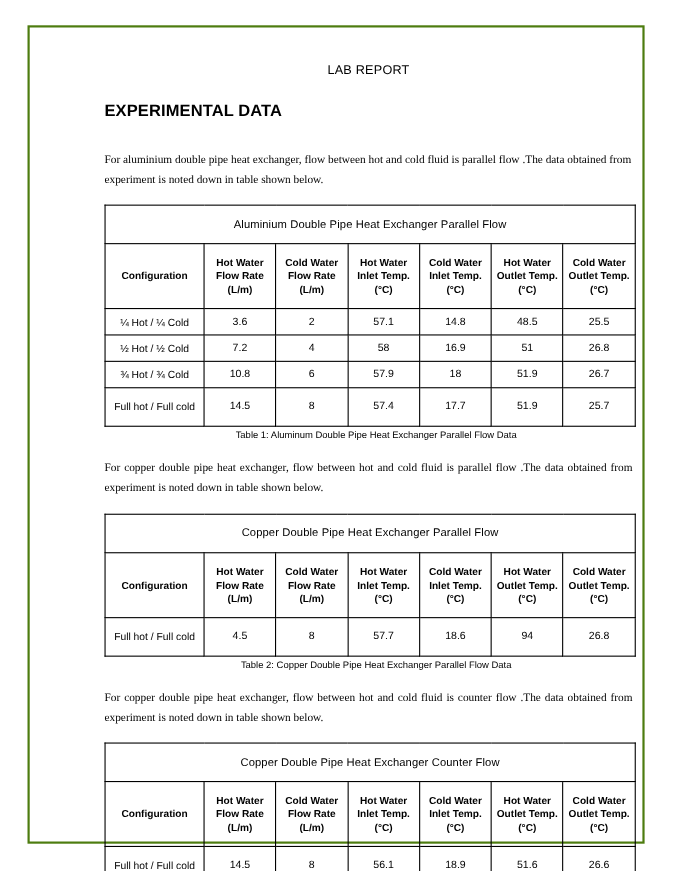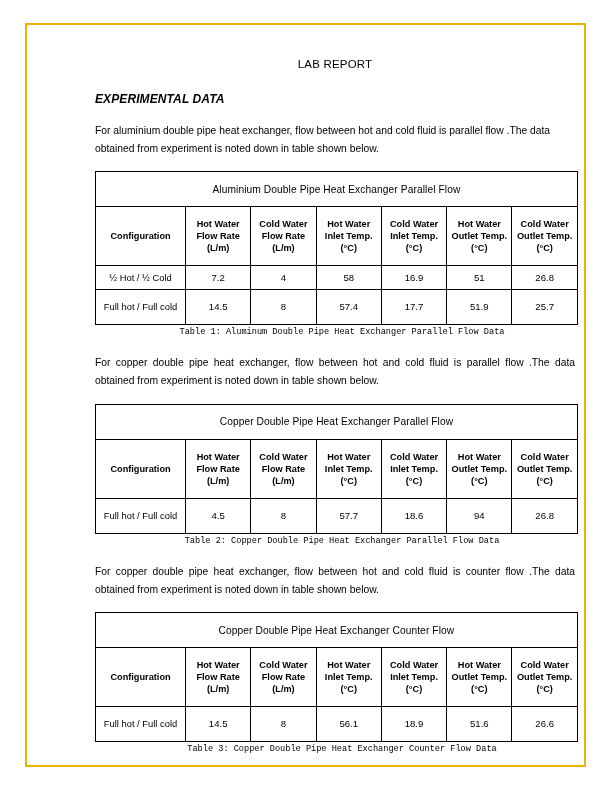--- a/index.html
+++ b/index.html
@@ -15,53 +15,53 @@
     position: relative;
     overflow: hidden;
   }
 
   .page-frame {
     position: absolute;
     left: 25px;
     top: 23px;
     width: 561px;
     height: 744px;
-    border: 2px solid #eab308;
+    border: 2px solid #4d7c0f;
     box-sizing: border-box;
   }
 
   .page-body {
     position: absolute;
     left: 68px;
     top: 33px;
     width: 480px;
   }
 
   .doc-title {
     text-align: center;
     font-size: 11.5px;
     letter-spacing: 0.2px;
     margin: 0 0 22px 0;
     font-weight: 400;
   }
 
   .section-heading {
-    font-size: 12px;
+    font-size: 15px;
     font-weight: bold;
-    margin: 0 0 16px 0;
+    margin: 0 0 28px 0;
     letter-spacing: 0.1px;
-    font-style: italic;
   }
 
   .para {
     font-size: 10.3px;
     line-height: 1.72;
     margin: 0 0 14px 0;
     text-align: justify;
     text-justify: inter-word;
+    font-family: Liberation Serif, serif;
   }
   .para.first { text-align: left; }
 
   .tbl-wrap { margin: 0 0 2px 0; }
 
   table.data-table {
     border-collapse: collapse;
     width: 482px;
     table-layout: fixed;
     margin: 0;
@@ -100,21 +100,20 @@
   }
 
   col.c0 { width: 90px; }
   col.cx { width: 65.3px; }
 
   .caption {
     text-align: center;
     font-size: 8.6px;
     margin: 2px 0 0 0;
     padding-left: 14px;
-    font-family: Liberation Mono, monospace;
   }
 
   .spacer-after-caption { height: 15px; }
 </style>
 </head>
 <body>
 
 <div class="page-frame">
   <div class="page-body">
 
@@ -142,29 +141,47 @@
           <tr>
             <th class="col-head">Configuration</th>
             <th class="col-head">Hot Water Flow Rate (L/m)</th>
             <th class="col-head">Cold Water Flow Rate (L/m)</th>
             <th class="col-head">Hot Water Inlet Temp. (°C)</th>
             <th class="col-head">Cold Water Inlet Temp. (°C)</th>
             <th class="col-head">Hot Water Outlet Temp. (°C)</th>
             <th class="col-head">Cold Water Outlet Temp. (°C)</th>
           </tr>
           <tr>
+            <td class="cell cfg">¼ Hot / ¼ Cold</td>
+            <td class="cell">3.6</td>
+            <td class="cell">2</td>
+            <td class="cell">57.1</td>
+            <td class="cell">14.8</td>
+            <td class="cell">48.5</td>
+            <td class="cell">25.5</td>
+          </tr>
+          <tr>
             <td class="cell cfg">½ Hot / ½ Cold</td>
             <td class="cell">7.2</td>
             <td class="cell">4</td>
             <td class="cell">58</td>
             <td class="cell">16.9</td>
             <td class="cell">51</td>
             <td class="cell">26.8</td>
           </tr>
           <tr>
+            <td class="cell cfg">¾ Hot / ¾ Cold</td>
+            <td class="cell">10.8</td>
+            <td class="cell">6</td>
+            <td class="cell">57.9</td>
+            <td class="cell">18</td>
+            <td class="cell">51.9</td>
+            <td class="cell">26.7</td>
+          </tr>
+          <tr>
             <td class="cell cfg tall">Full hot / Full cold</td>
             <td class="cell tall">14.5</td>
             <td class="cell tall">8</td>
             <td class="cell tall">57.4</td>
             <td class="cell tall">17.7</td>
             <td class="cell tall">51.9</td>
             <td class="cell tall">25.7</td>
           </tr>
         </tbody>
       </table>

